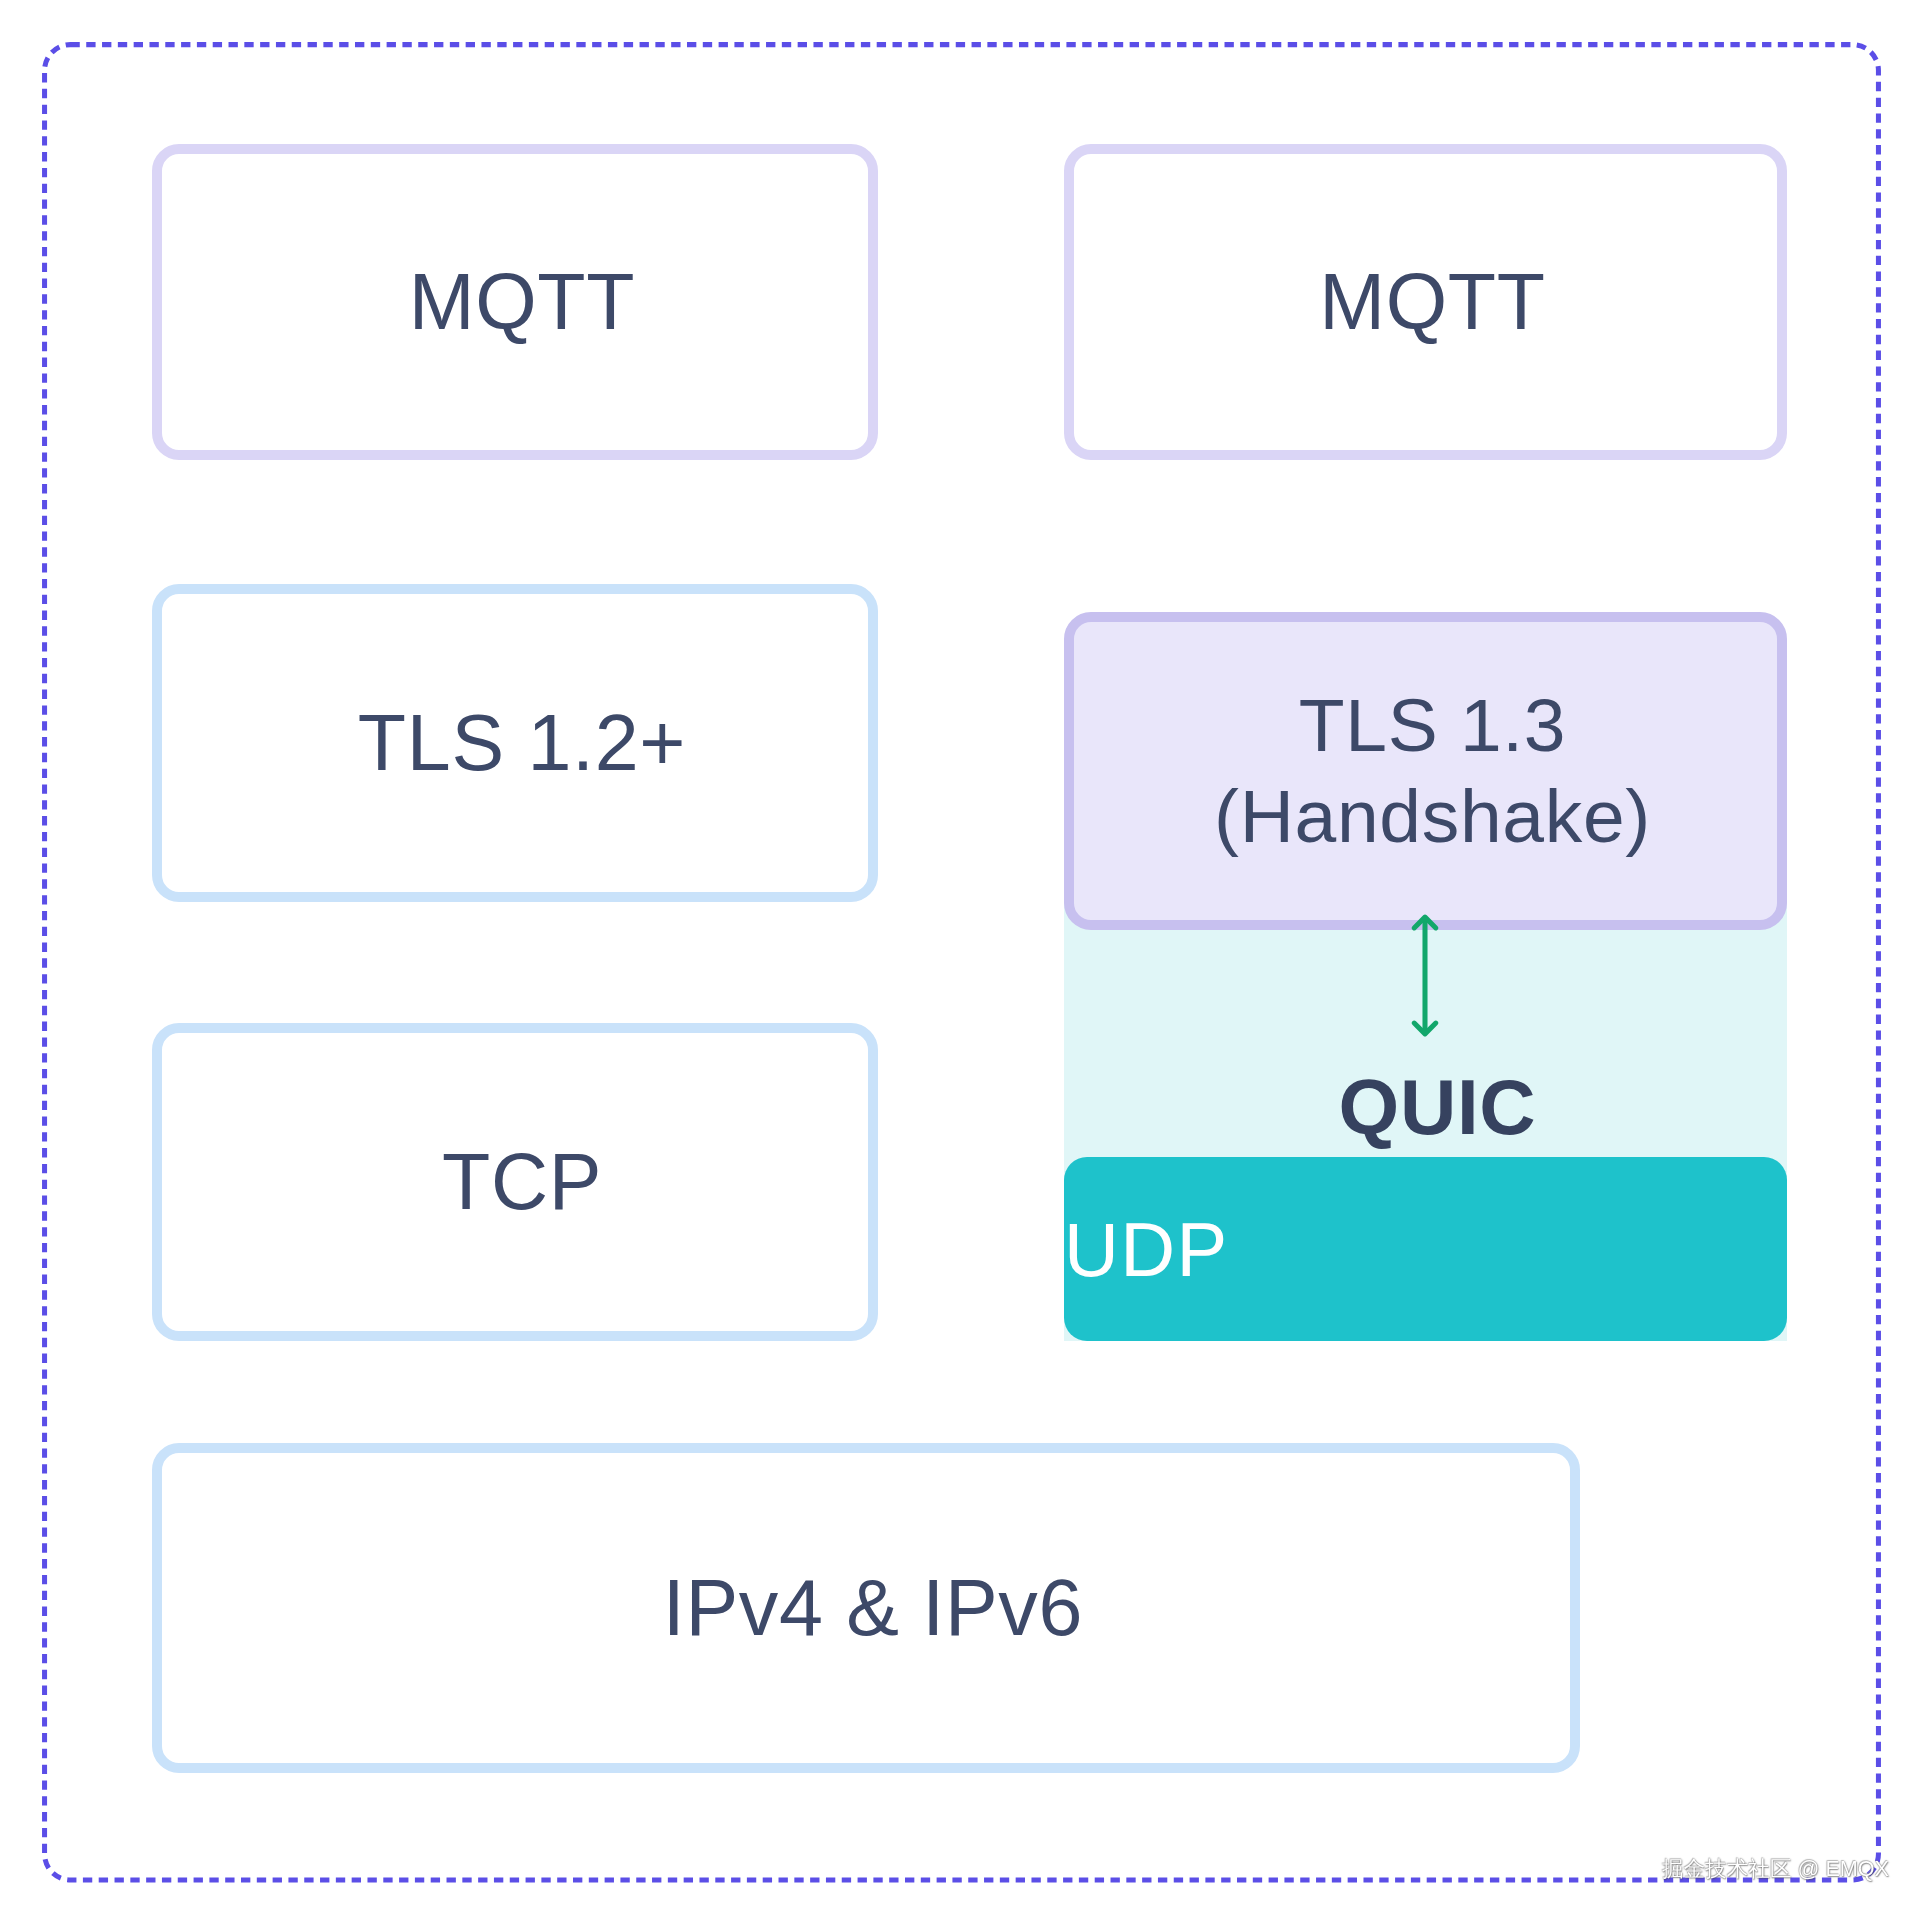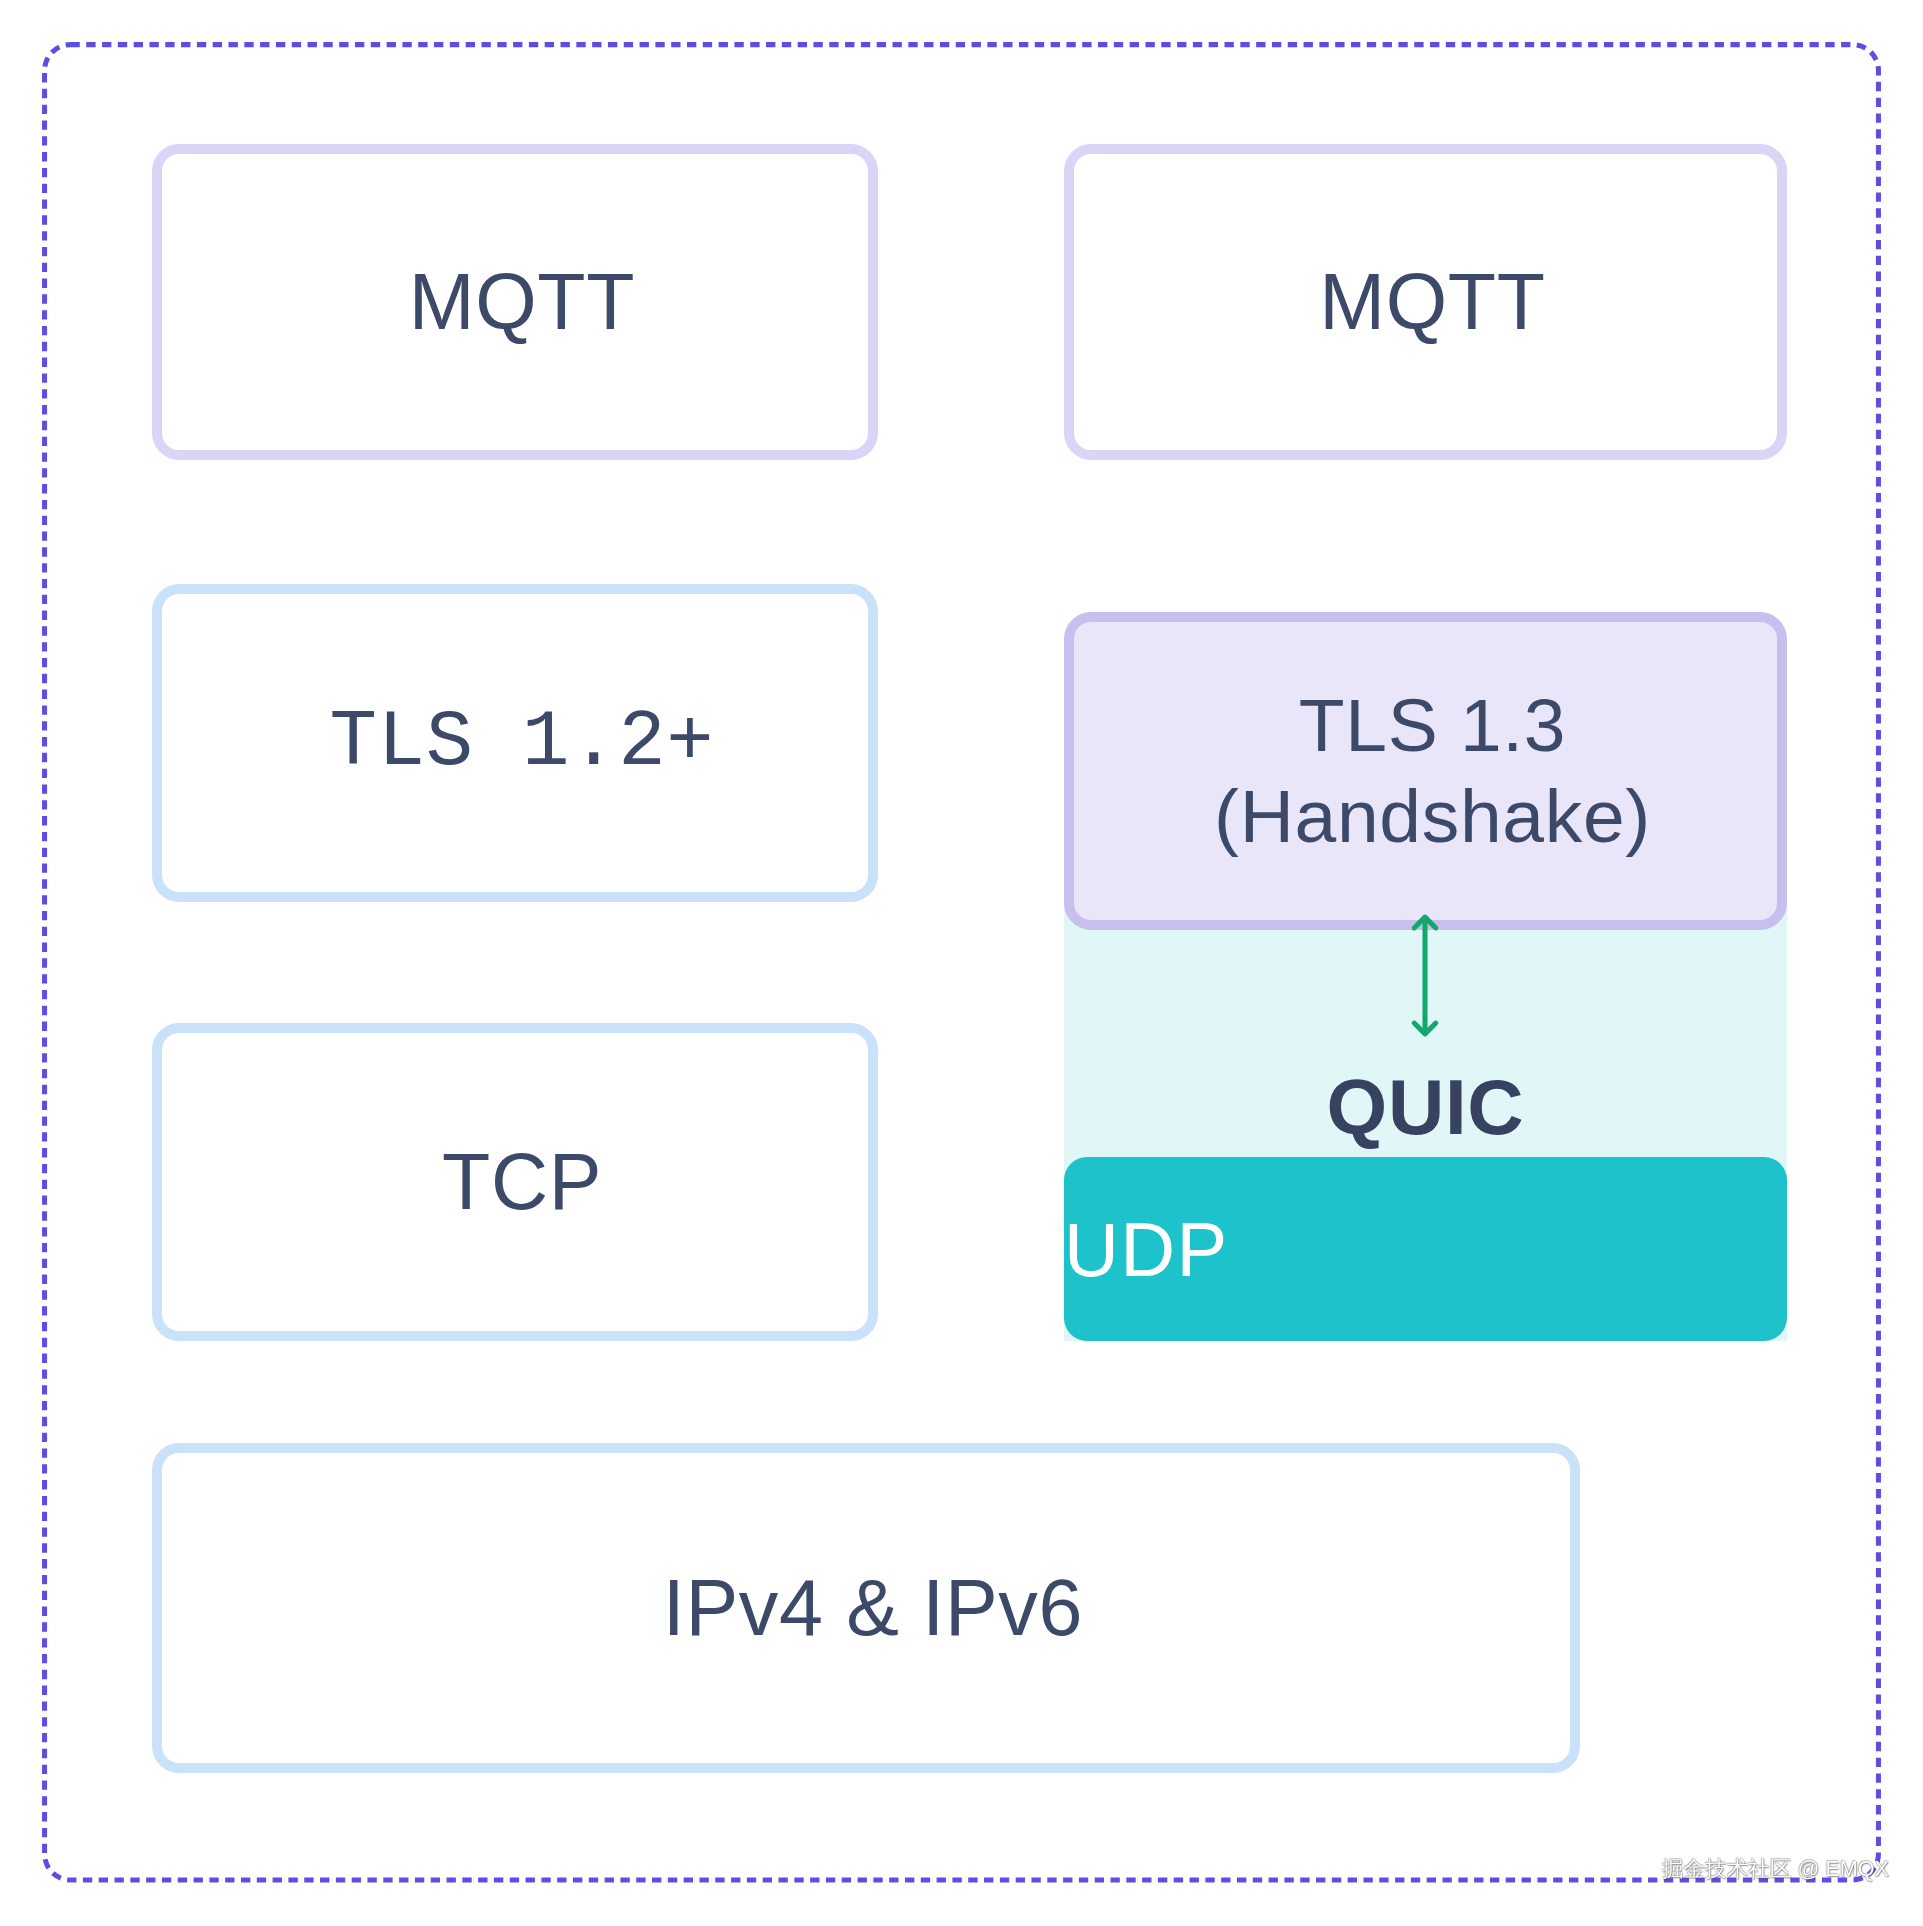--- a/index.html
+++ b/index.html
@@ -46,20 +46,21 @@
     background:var(--quic-bg,#E0F6F7);
   }
   .quic-label{
     position:absolute;
     width:723px;left:1064px;top:1062px;
     text-align:center;
     font-size:78px;
     font-weight:700;
     color:var(--quic-text,#36425F);
     letter-spacing:0.7px;
+    padding-left:12px;
   }
   .udp{
     position:absolute;
     box-sizing:border-box;
     background:var(--udp-fill,#1EC2CB);
     border-radius:23px;
     display:flex;align-items:center;
     color:var(--udp-text,#FFFFFF);
     font-size:76px;
     letter-spacing:1.4px;
@@ -88,21 +89,21 @@
 <div class="canvas">
 
   <svg class="frame-svg" width="1923" height="1926" aria-hidden="true" viewBox="0 0 2676 2680">
     <rect x="62" y="62" width="2552" height="2554" rx="36" ry="36"></rect>
   </svg>
 
   <div class="box border-lavender" style="left:152px;top:144px;width:726px;height:316px;">
     <span>MQTT</span>
   </div>
 
-  <div class="box border-blue" style="left:152px;top:584px;width:726px;height:318px;font-family:Liberation Mono, monospace;">
+  <div class="box border-blue" style="left:152px;top:584px;width:726px;height:318px;">
     <span>TLS 1.2+</span>
   </div>
 
   <div class="box border-blue" style="left:152px;top:1023px;width:726px;height:318px;">
     <span>TCP</span>
   </div>
 
   <div class="box border-lavender" style="left:1064px;top:144px;width:723px;height:316px;">
     <span>MQTT</span>
   </div>

